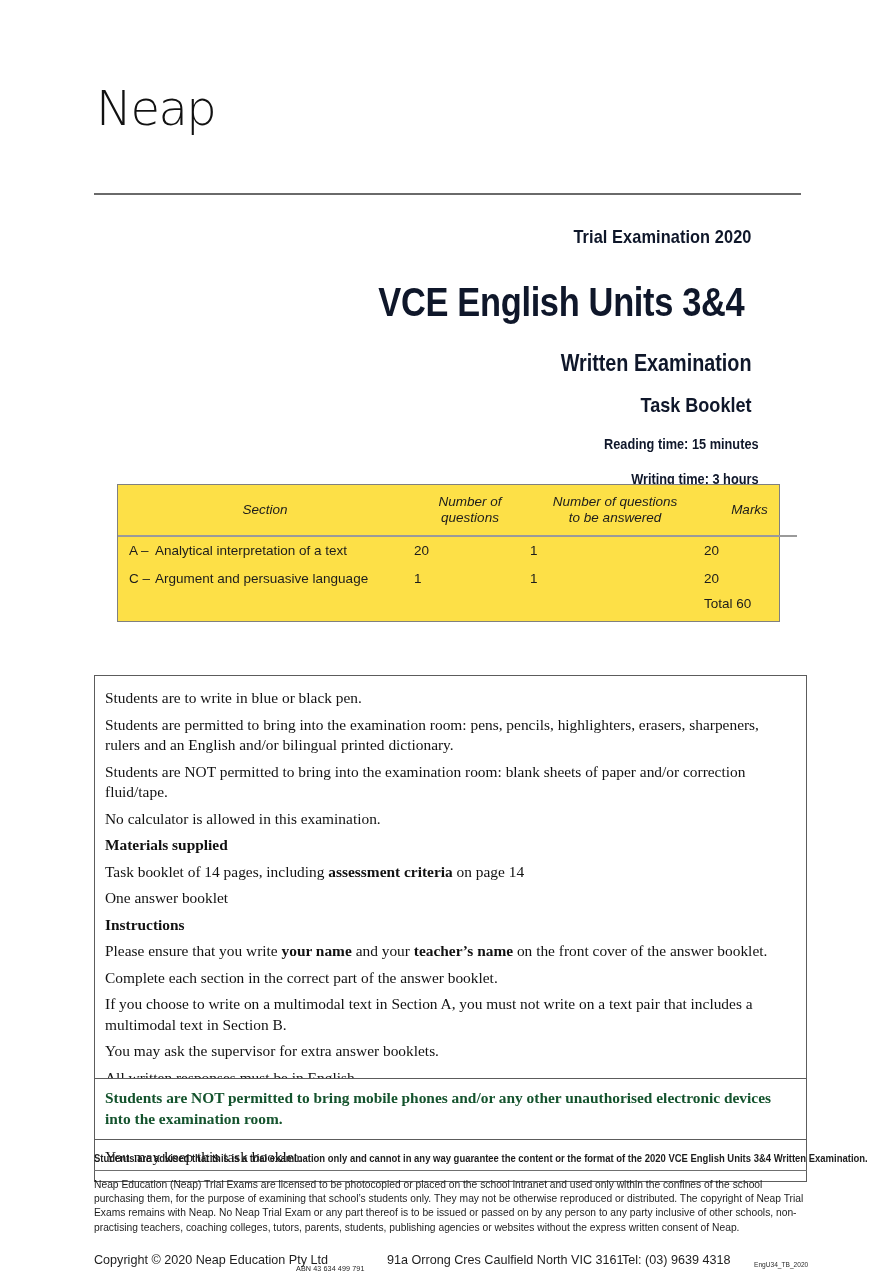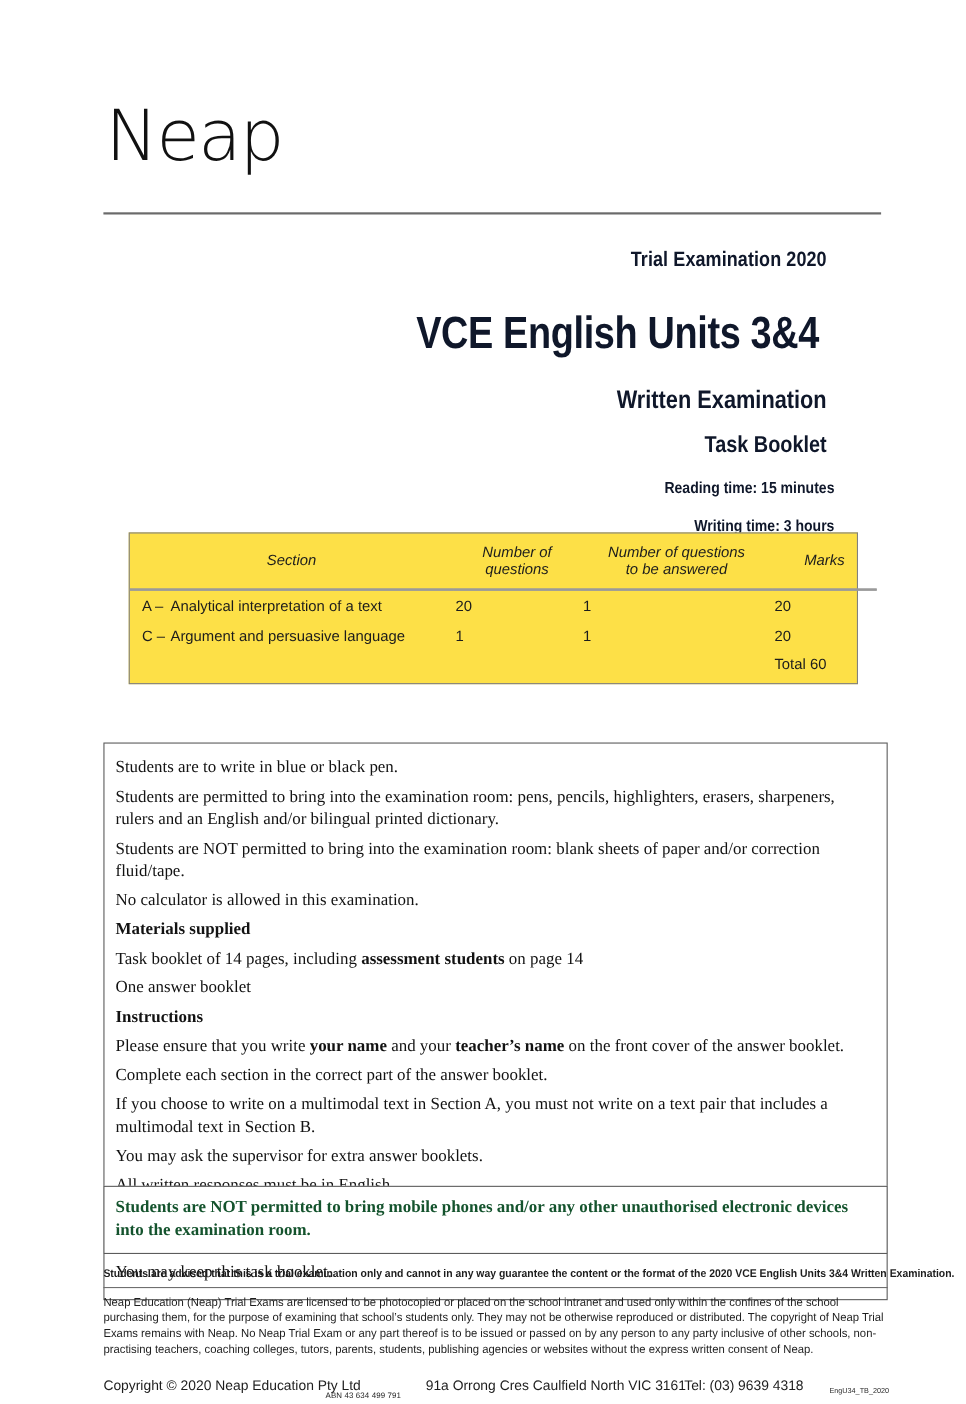--- a/index.html
+++ b/index.html
@@ -18,25 +18,24 @@
     color: #1a1a1a;
   }
 
   
   .logo {
     position: absolute;
     left: 96px;
     top: 72px;
     font-family: "DejaVu Sans", "Liberation Sans", sans-serif;
     font-weight: 300;
-    font-size: 64px;
+    font-size: 48px;
     line-height: 72px;
     letter-spacing: -1.5px;
     color: #111111;
-    margin-top: 16px;
   }
 
   
   .top-rule {
     position: absolute;
     left: 94px;
     top: 193px;
     width: 707px;
     height: 2px;
     background: #6a6a6a;
@@ -288,21 +287,21 @@
       </tbody>
     </table>
   </div>
 
   <div class="instr-box">
     <p>Students are to write in blue or black pen.</p>
     <p>Students are permitted to bring into the examination room: pens, pencils, highlighters, erasers, sharpeners, rulers and an English and/or bilingual printed dictionary.</p>
     <p>Students are NOT permitted to bring into the examination room: blank sheets of paper and/or correction fluid/tape.</p>
     <p>No calculator is allowed in this examination.</p>
     <p><b>Materials supplied</b></p>
-    <p><span>Task booklet of 14 pages, including </span><b>assessment students</b><span> on page 14</span></p>
+    <p><span>Task booklet of 14 pages, including </span><b>assessment criteria</b><span> on page 14</span></p>
     <p>One answer booklet</p>
     <p><b>Instructions</b></p>
     <p><span>Please ensure that you write </span><b>your name</b><span> and your </span><b>teacher’s name</b><span> on the front cover of the answer booklet.</span></p>
     <p>Complete each section in the correct part of the answer booklet.</p>
     <p>If you choose to write on a multimodal text in Section A, you must not write on a text pair that includes a multimodal text in Section B.</p>
     <p>You may ask the supervisor for extra answer booklets.</p>
     <p>All written responses must be in English.</p>
     <p><b>At the end of the examination</b></p>
     <p>Place all other used answer booklets inside the front cover of the first answer booklet.</p>
     <p>You may keep this task booklet.</p>

